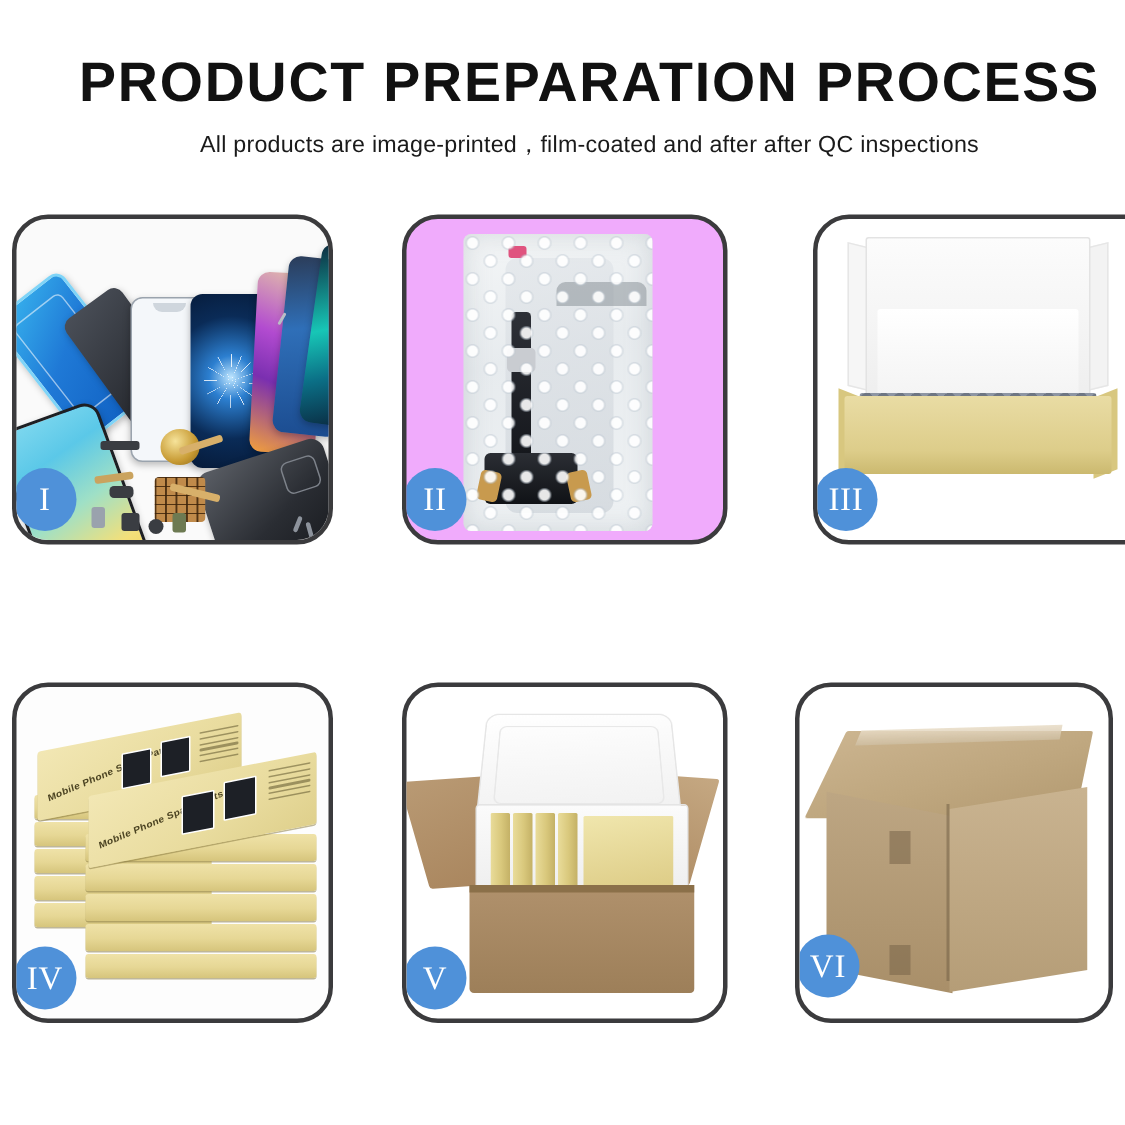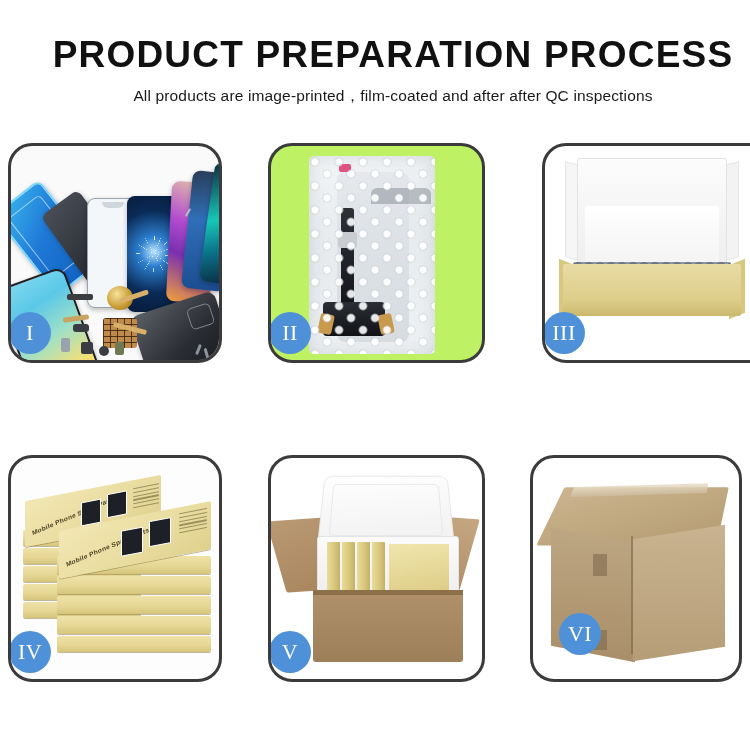--- a/index.html
+++ b/index.html
@@ -151,21 +151,21 @@
     background-image:
       linear-gradient(90deg, rgba(60,35,10,.85) 1px, transparent 1px),
       linear-gradient(180deg, rgba(60,35,10,.85) 1px, transparent 1px);
     background-size: 7px 6px;
   }
   .flex-strip {
     position:absolute; background:#d8b06a; height:5px; border-radius:2px;
   }
 
   
-  .p2 { background: #bef264; }
+  .p2 { background: #f0abfc; }
   .bag {
     position: absolute; left: 38px; top: 10px; width: 126px; height: 198px;
     background: linear-gradient(165deg,#f4f6f7 0%, #e7ebee 40%, #eff2f4 100%);
     border-radius: 5px;
     box-shadow: inset 0 0 18px rgba(150,160,170,.35);
   }
   .bubbles {
     position:absolute; inset:0; border-radius:5px;
     background-image:
       radial-gradient(circle at 6px 6px, rgba(255,255,255,.95) 3.2px, rgba(190,200,210,.55) 4.2px, transparent 5px),
@@ -471,19 +471,19 @@
     <div class="panel p6" style="left:530px; top:455px; width:212px; height:227px;">
       <div class="panel-inner">
         <div class="ctn ctn-top"></div>
         <div class="ctn-tape"></div>
         <div class="ctn ctn-face-l"></div>
         <div class="ctn ctn-face-r"></div>
         <div class="ctn-seam" style="left:60px; top:96px; width:14px; height:22px;"></div>
         <div class="ctn-seam" style="left:60px; top:172px; width:14px; height:20px;"></div>
         <div class="ctn-seam" style="left:98px; top:78px; width:2px; height:118px; background:rgba(110,92,66,.5);"></div>
       </div>
-      <div class="badge" style="left:-2px; bottom:24px;margin-left:28px;">
+      <div class="badge" style="left:-2px; bottom:14px;">
         <span>VI</span>
       </div>
     </div>
 
   </div>
 </div>
 
 </body></html>

